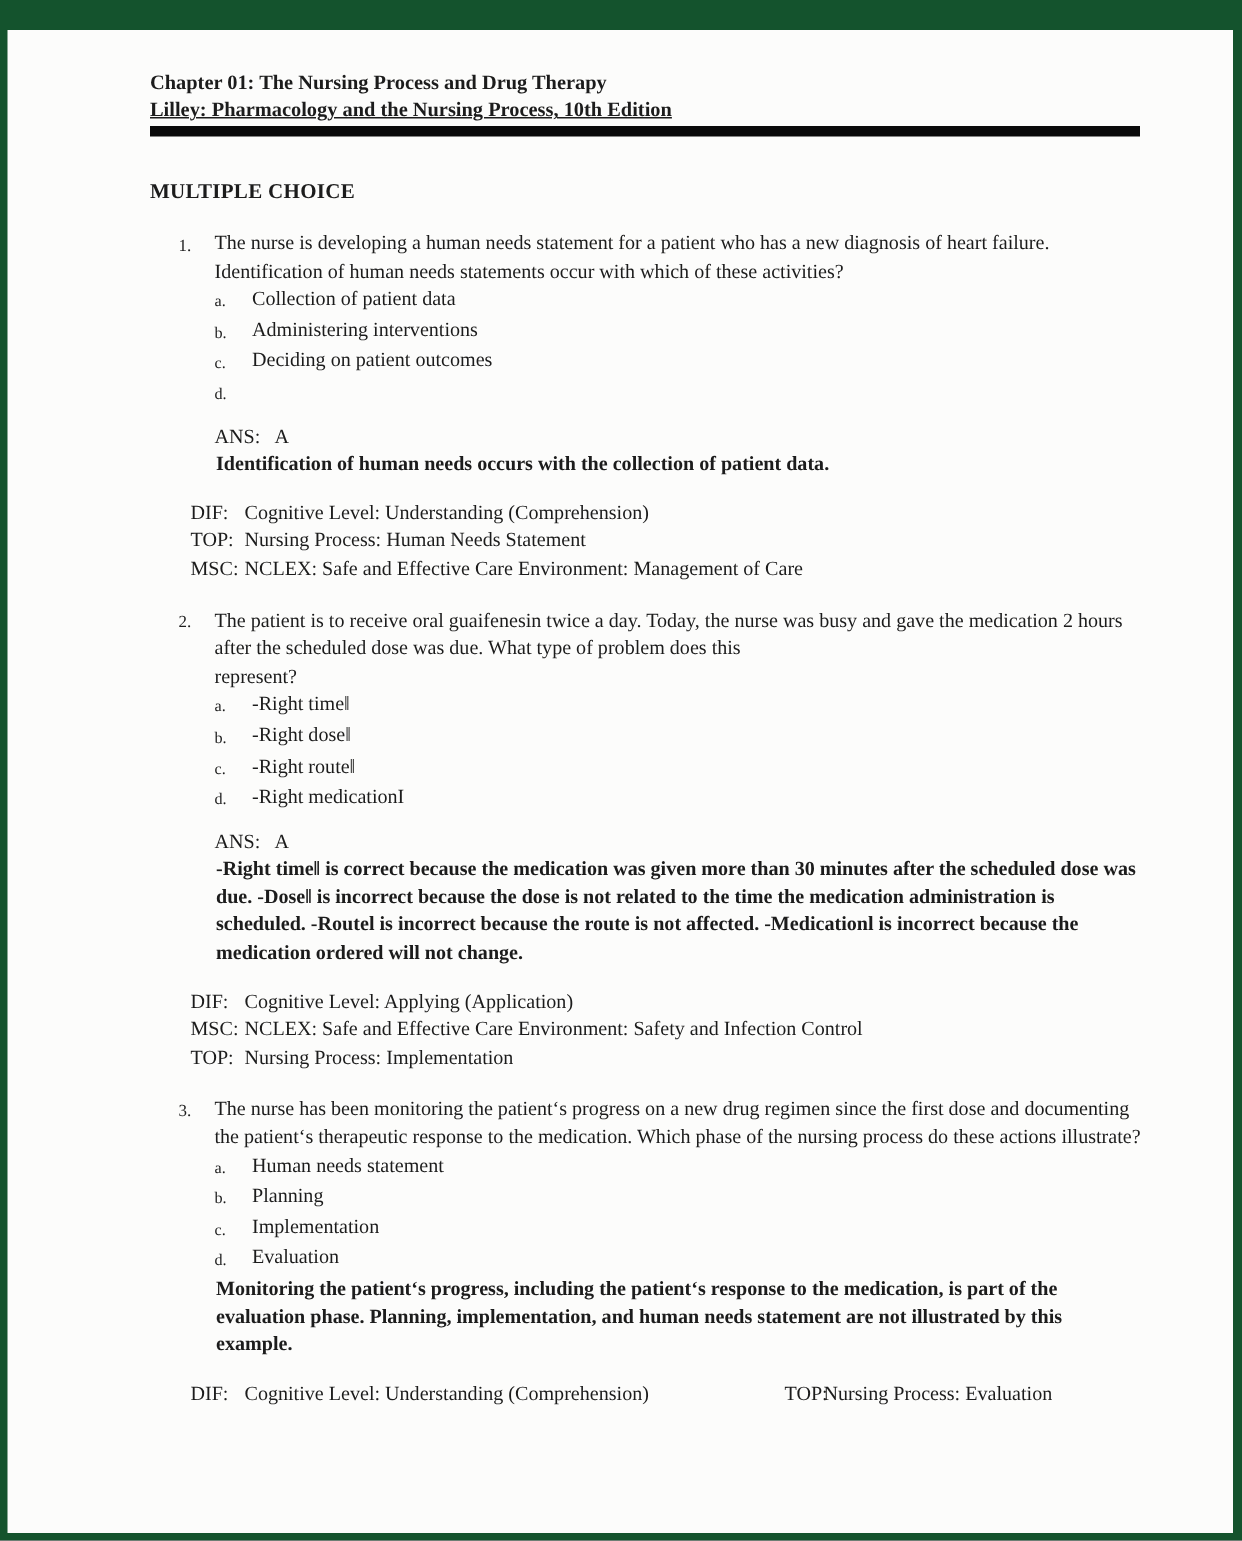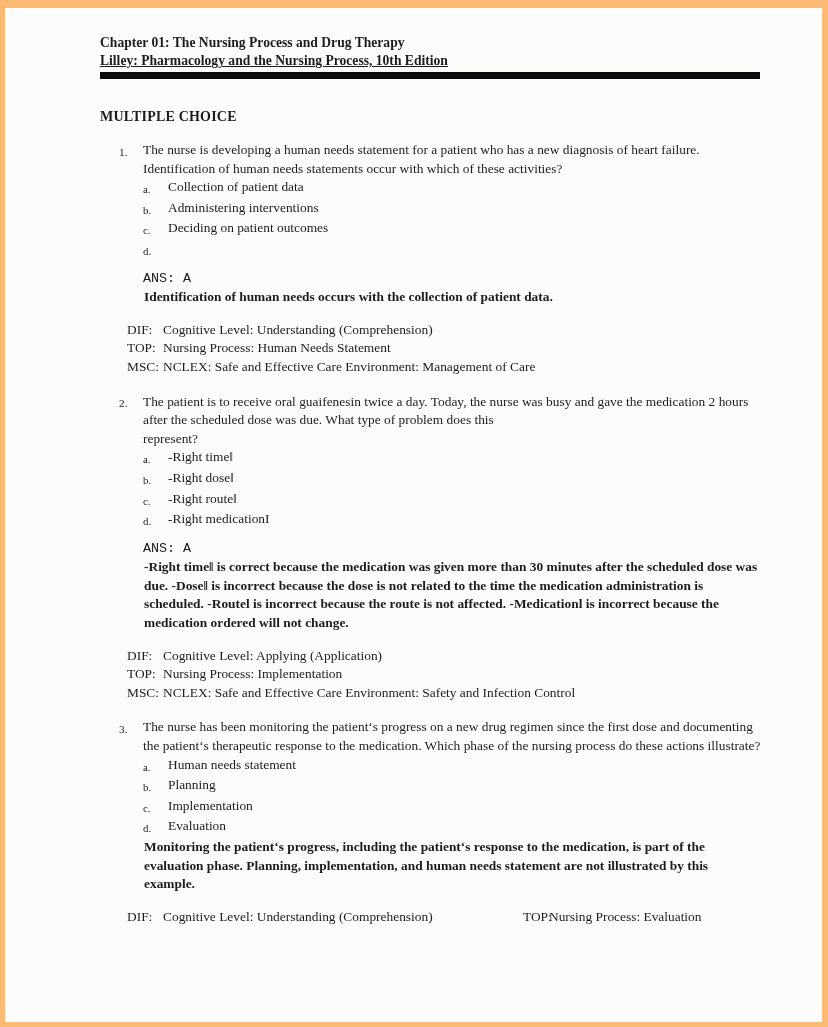--- a/index.html
+++ b/index.html
@@ -5,22 +5,22 @@
   html,body{margin:0;padding:0;}
   body{
     width:828px;height:1027px;
     background:#1e2022;
     font-family:"Liberation Serif","DejaVu Serif",serif;
     overflow:hidden;
   }
   .viewport{
     width:828px;height:1027px;
     box-sizing:border-box;
-    padding:8px 6px 5px 5px;
-    background:#fdba74;
+    padding:20px 6px 5px 5px;
+    background:#14532d;
   }
   .page{
     width:100%;height:100%;
     box-sizing:border-box;
     background:#fcfcfb;
     color:#1c1c1c;
     padding:26px 60px 0 95px;
     font-size:13.4px;
     line-height:18.6px;
   }
@@ -45,21 +45,21 @@
     display:inline-block;width:24px;margin-left:19px;
     font-size:11.3px;flex:0 0 auto;padding-top:1.5px;
   }
   .q-stem{flex:1;white-space:pre-wrap;}
   .options{margin-left:43px;}
   .option{display:flex;}
   .opt-letter{
     display:inline-block;width:25px;flex:0 0 auto;
     font-size:10.8px;padding-top:2px;
   }
-  .ans-row{margin-left:43px;margin-top:9px;font-family:Liberation Mono, monospace;}
+  .ans-row{margin-left:43px;margin-top:9px;}
   .ans-label{display:inline-block;width:40px;}
   .rationale{margin-left:44px;max-width:623px;font-weight:bold;}
   .meta{margin-left:27px;margin-top:14px;}
   .meta-row{position:relative;}
   .meta-label{display:inline-block;width:36px;}
   .meta-pair-right{position:absolute;left:396px;top:0;white-space:nowrap;}
   .meta-pair-right .meta-label{width:26px;}
 </style>
 </head>
 <body>
@@ -140,24 +140,24 @@
       </div>
       <div class="ans-row">
         <span class="ans-label">ANS:</span><span class="ans-value">A</span>
       </div>
       <div class="rationale">-Right time‖ is correct because the medication was given more than 30 minutes after the scheduled dose was due. -Dose‖ is incorrect because the dose is not related to the time the medication administration is scheduled. -Routel is incorrect because the route is not affected. -Medicationl is incorrect because the medication ordered will not change.</div>
       <div class="meta">
         <div class="meta-row">
           <span class="meta-label">DIF:</span><span>Cognitive Level: Applying (Application)</span>
         </div>
         <div class="meta-row">
-          <span class="meta-label">TOP:</span><span>Nursing Process: Implementation</span>
+          <span class="meta-label">MSC:</span><span>NCLEX: Safe and Effective Care Environment: Safety and Infection Control</span>
         </div>
         <div class="meta-row">
-          <span class="meta-label">MSC:</span><span>NCLEX: Safe and Effective Care Environment: Safety and Infection Control</span>
+          <span class="meta-label">TOP:</span><span>Nursing Process: Implementation</span>
         </div>
       </div>
     </section>
 
     <section class="question">
       <div class="q-row">
         <span class="q-num">3.</span>
         <div class="q-stem">The nurse has been monitoring the patient‘s progress on a new drug regimen since the first dose and documenting the patient‘s therapeutic response to the medication. Which phase of the nursing process do these actions illustrate?</div>
       </div>
       <div class="options">

